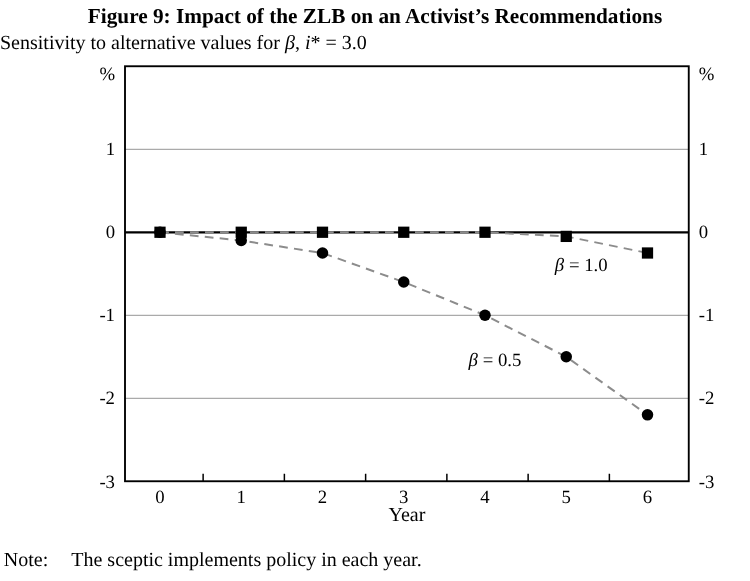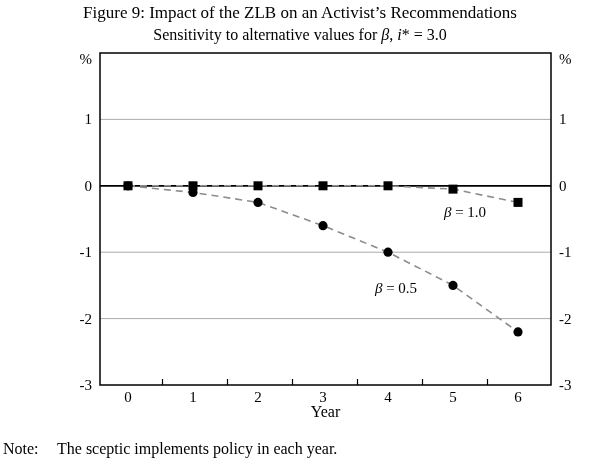--- a/index.html
+++ b/index.html
@@ -2,24 +2,24 @@
 <html><head>
 <meta charset="utf-8">
 <style>
   html,body{margin:0;padding:0;}
   body{
     width:600px;height:465px;background:#ffffff;position:relative;overflow:hidden;
     font-family:"Liberation Serif", serif;color:#000;
   }
   .title{
     position:absolute;top:3px;left:0;width:600px;text-align:center;
-    font-size:17px;font-weight:normal;white-space:pre;
+    font-size:17px;font-weight:bold;white-space:pre;
   }
   .subtitle{
-    position:absolute;top:26px;left:0;width:600px;text-align:center;
+    position:absolute;top:26px;left:0;width:600px;
     font-size:16px;white-space:pre;
   }
   .subtitle .it{font-style:italic;}
   .note-row{position:absolute;top:440px;left:0;width:600px;font-size:16px;}
   .note-label{position:absolute;left:3px;top:0;font-family:Liberation Serif, serif;}
   .note-text{position:absolute;left:57px;top:0;}
   svg{position:absolute;left:0;top:0;}
   text{font-family:"Liberation Serif", serif;}
 </style>
 </head>

